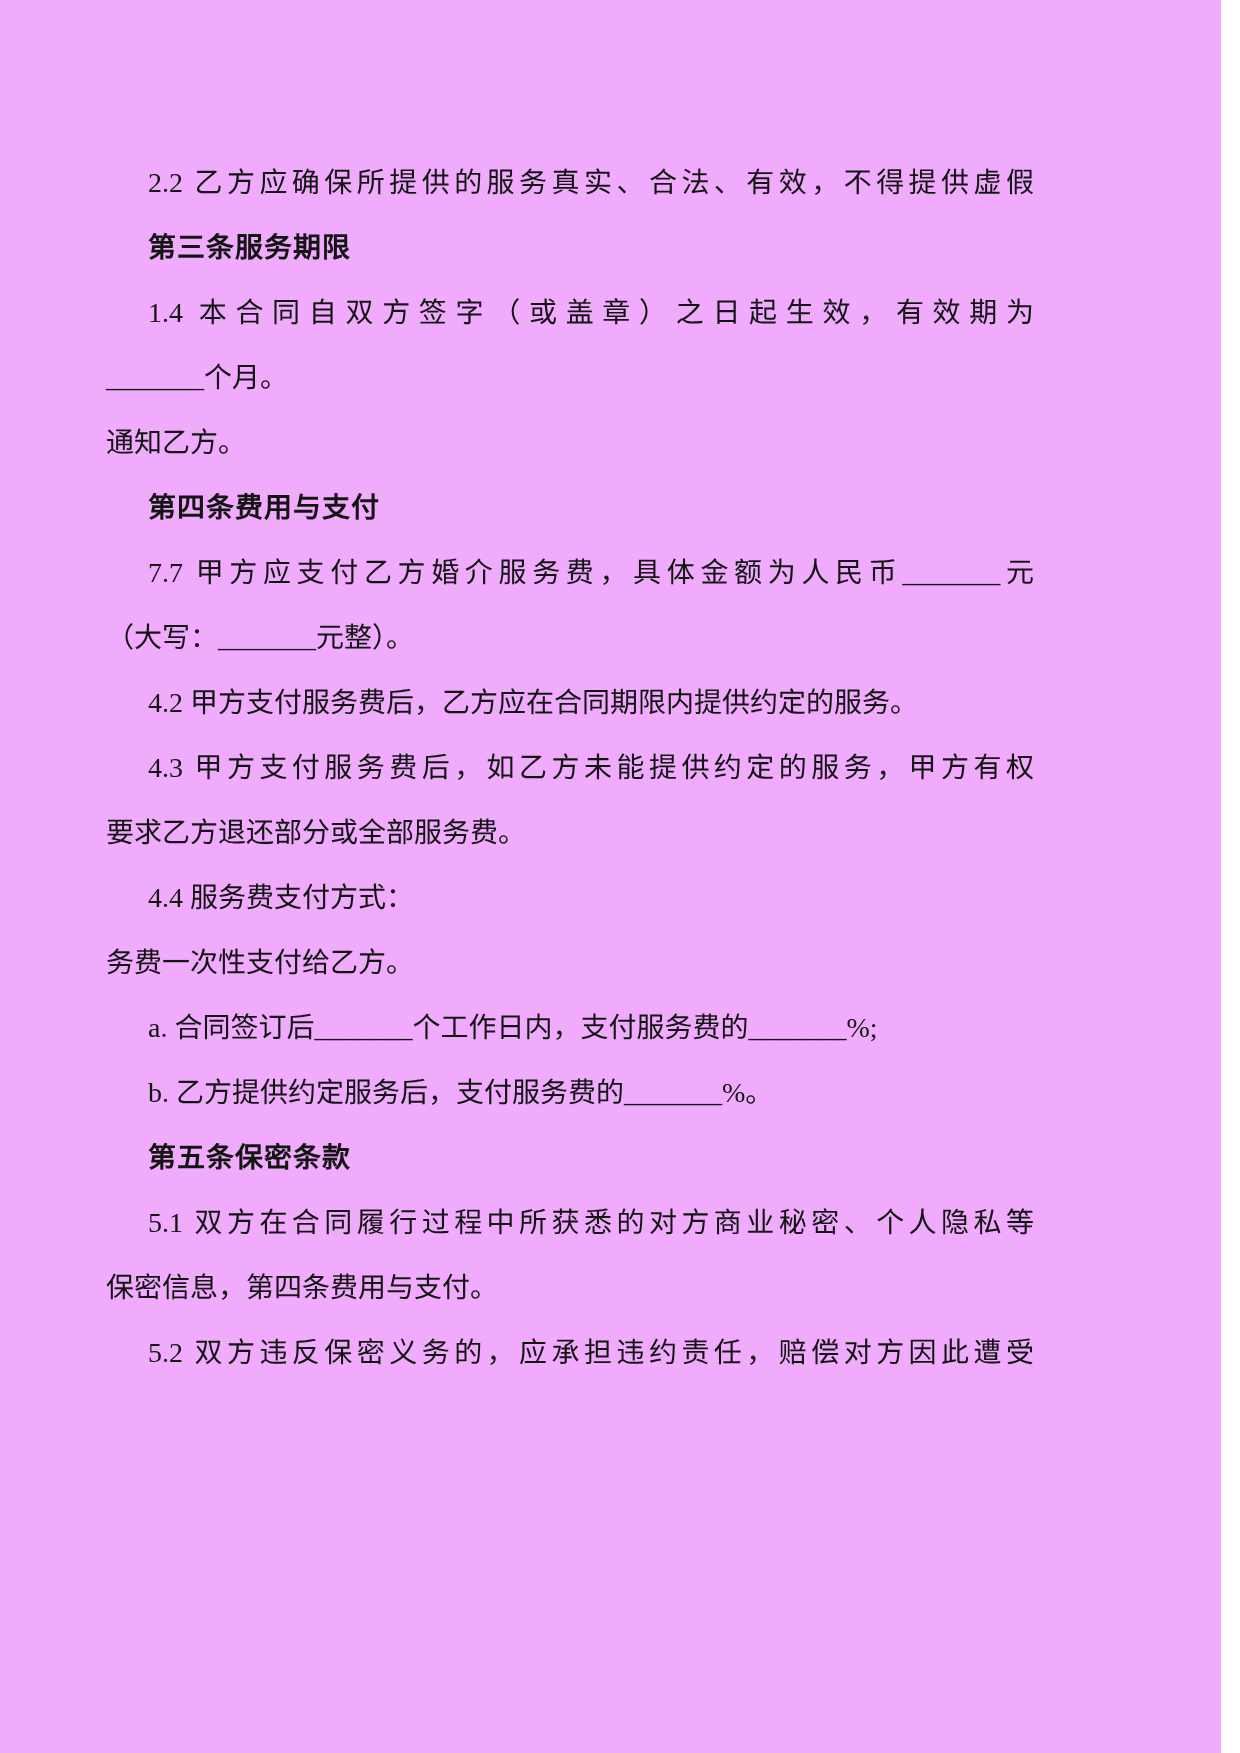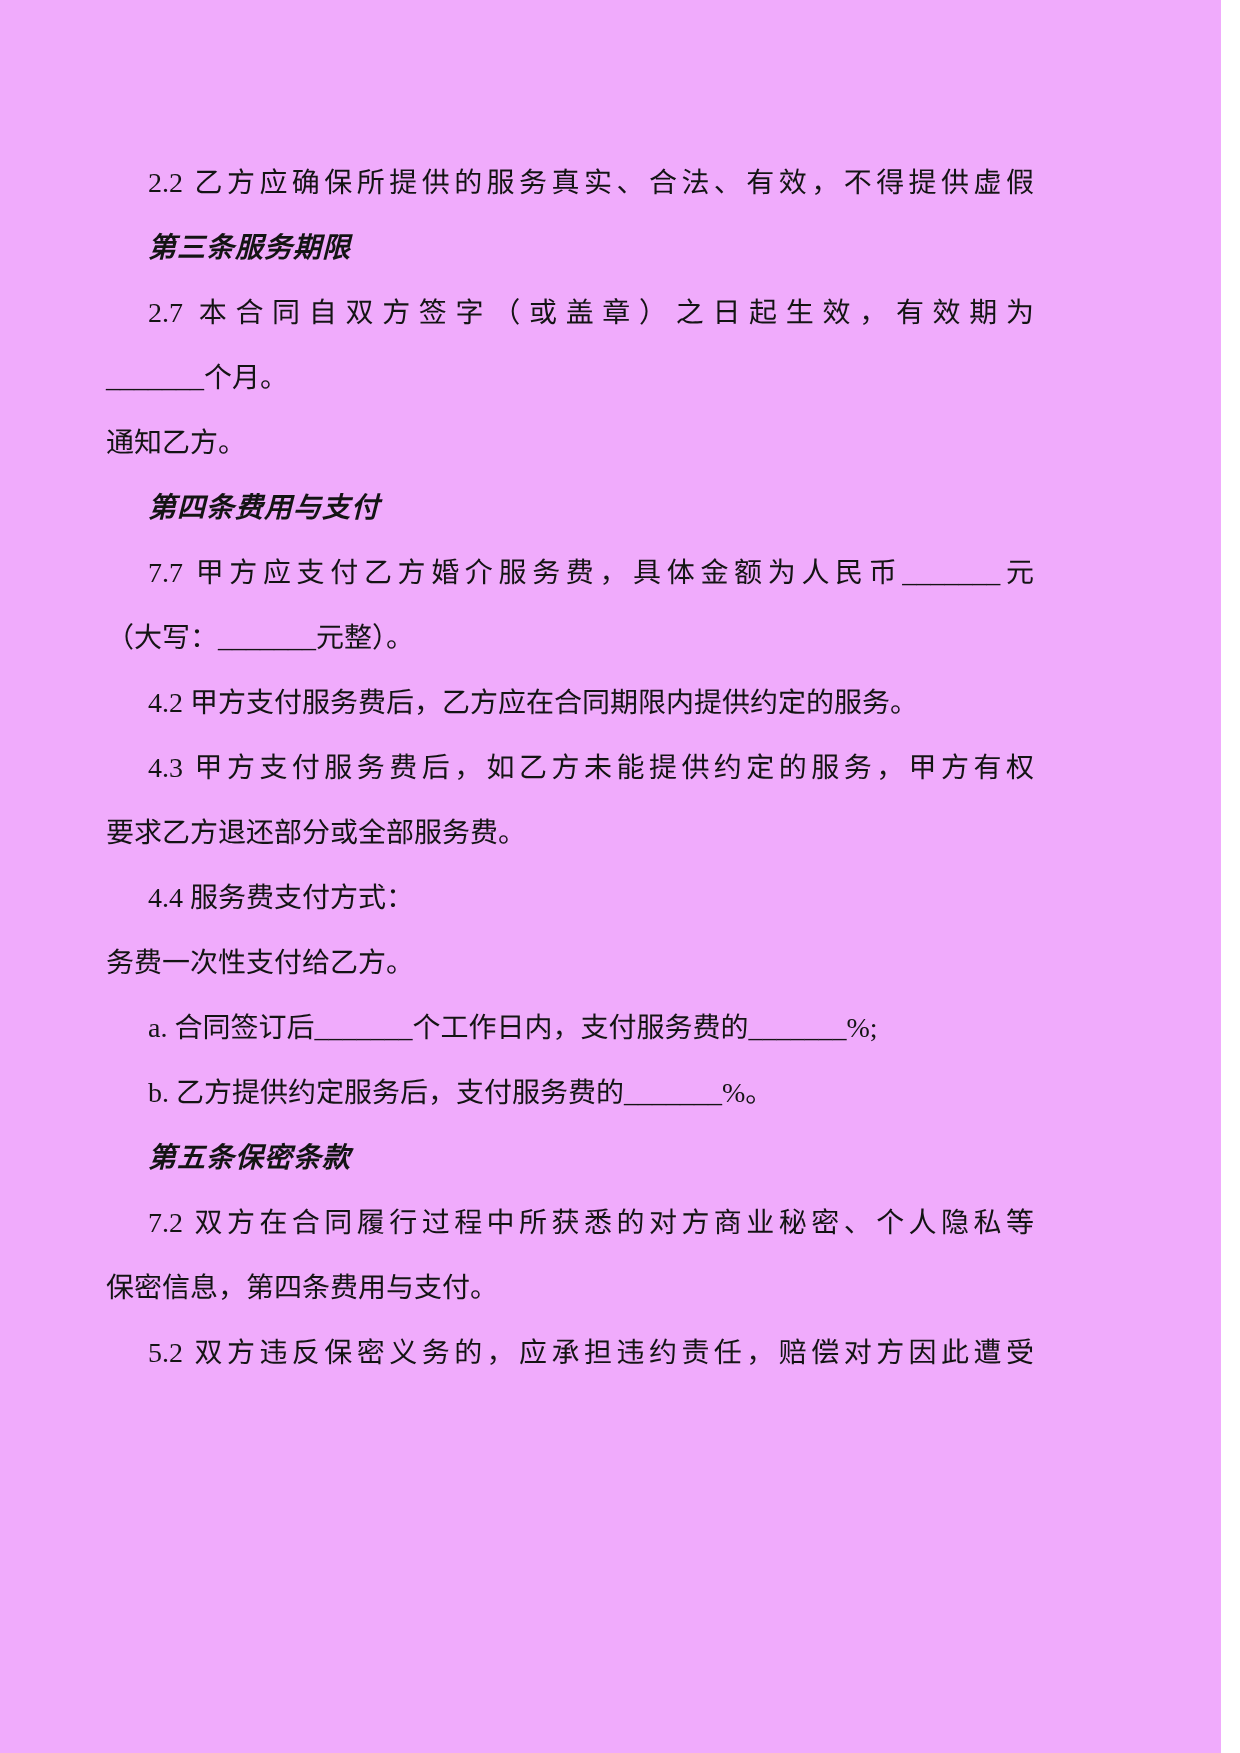--- a/index.html
+++ b/index.html
@@ -30,39 +30,38 @@
   }
   .justify {
     text-align: justify;
     text-align-last: justify;
     text-justify: inter-character;
   }
   .heading {
     font-weight: 700;
     font-family: "DejaVu Sans", "Liberation Sans", sans-serif;
     letter-spacing: 1px;
-    font-style: italic;
   }
 </style>
 </head>
 <body>
 
 <div class="page">
   <p class="ln indent justify">2.2 乙方应确保所提供的服务真实、合法、有效，不得提供虚假</p>
   <p class="ln indent heading">第三条服务期限</p>
-  <p class="ln indent justify">2.7 本合同自双方签字（或盖章）之日起生效，有效期为</p>
+  <p class="ln indent justify">1.4 本合同自双方签字（或盖章）之日起生效，有效期为</p>
   <p class="ln">_______个月。</p>
   <p class="ln">通知乙方。</p>
   <p class="ln indent heading">第四条费用与支付</p>
   <p class="ln indent justify">7.7 甲方应支付乙方婚介服务费，具体金额为人民币_______元</p>
   <p class="ln">（大写：_______元整）。</p>
   <p class="ln indent">4.2 甲方支付服务费后，乙方应在合同期限内提供约定的服务。</p>
   <p class="ln indent justify">4.3 甲方支付服务费后，如乙方未能提供约定的服务，甲方有权</p>
   <p class="ln">要求乙方退还部分或全部服务费。</p>
   <p class="ln indent">4.4 服务费支付方式：</p>
   <p class="ln">务费一次性支付给乙方。</p>
   <p class="ln indent">a. 合同签订后_______个工作日内，支付服务费的_______%;</p>
   <p class="ln indent">b. 乙方提供约定服务后，支付服务费的_______%。</p>
   <p class="ln indent heading">第五条保密条款</p>
-  <p class="ln indent justify">7.2 双方在合同履行过程中所获悉的对方商业秘密、个人隐私等</p>
+  <p class="ln indent justify">5.1 双方在合同履行过程中所获悉的对方商业秘密、个人隐私等</p>
   <p class="ln">保密信息，第四条费用与支付。</p>
   <p class="ln indent justify">5.2 双方违反保密义务的，应承担违约责任，赔偿对方因此遭受</p>
 </div>
 
 </body></html>

